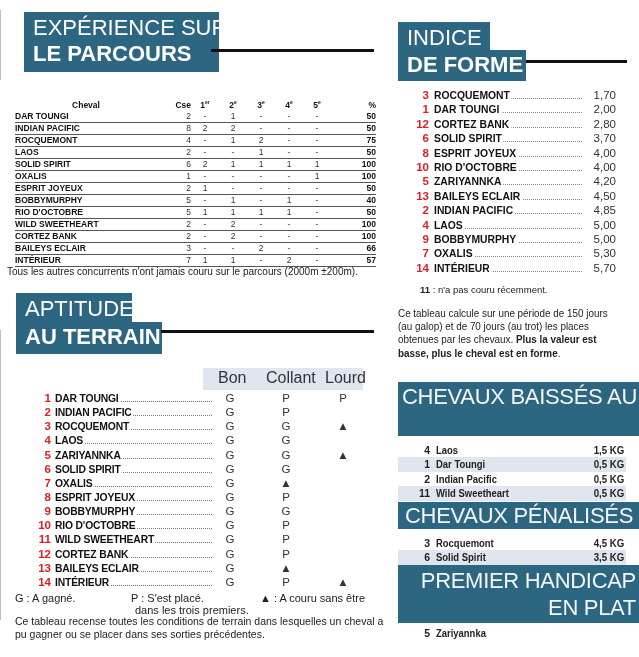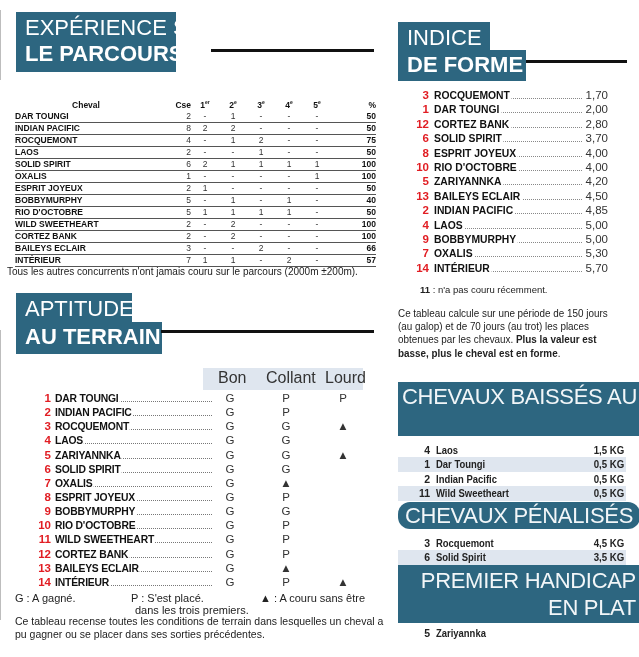--- a/index.html
+++ b/index.html
@@ -39,21 +39,21 @@
   .apt-row .c1 { left: 200px; } .apt-row .c2 { left: 256px; } .apt-row .c3 { left: 313px; }
   .legend { position: absolute; font-size: 11px; color: #222; white-space: nowrap; }
   .apt-note { position: absolute; left: 15px; top: 615px; font-size: 10.5px; line-height: 13px; color: #222; width: 370px; }
 
   
   .idx-rows { position: absolute; left: 398px; top: 88px; width: 226px; }
   .idx-row { position: relative; height: 14.4px; font-size: 11.5px; line-height: 14px; }
   .idx-row .num { position: absolute; right: 195px; color: #e11d23; font-weight: bold; }
   .idx-row .nm { position: absolute; left: 36px; font-weight: bold; color: #111; background: #fff; padding-right: 2px; white-space: nowrap; transform: scaleX(0.9); transform-origin: left; }
   .idx-row .dots { position: absolute; left: 36px; width: 148px; top: 10px; border-bottom: 1px dotted #888; }
-  .idx-row .val { position: absolute; right: 16px; color: #333; margin-left: 40px; }
+  .idx-row .val { position: absolute; right: 8px; color: #333; margin-left: 40px; }
   .idx-note { position: absolute; left: 420px; top: 284px; font-size: 9.5px; color: #222; }
   .idx-note b { font-weight: bold; }
   .idx-desc { position: absolute; left: 398px; top: 307px; width: 230px; font-size: 10.5px; line-height: 13.2px; color: #222; transform: scaleX(0.94); transform-origin: left; }
 
   
   .bar { position: absolute; left: 398px; width: 242px; background: #2d6680; color: #f2f6f8; }
   .bar-text { font-size: 22px; line-height: 27px; letter-spacing: -0.3px; }
   .wlist { position: absolute; left: 398px; width: 228px; }
   .wrow { position: relative; height: 14.4px; font-size: 10.5px; line-height: 14px; font-weight: bold; color: #222; }
   .wrow.alt { background: #dfe6ef; }
@@ -61,21 +61,21 @@
   .wrow .nm { position: absolute; left: 38px; transform: scaleX(0.9); transform-origin: left; white-space: nowrap; }
   .wrow .kg { position: absolute; right: 2px; transform: scaleX(0.92); transform-origin: right; }
 </style>
 </head>
 <body>
 
 <div class="edge-line" style="top:10px;height:70px;"></div>
 <div class="edge-line" style="top:330px;height:290px;"></div>
 
 <div class="hdr" style="left:16px;top:12px;">
-  <div class="l1" style="left:0;top:0;width:160px;height:60px;">
+  <div class="l1" style="left:8px;top:0;width:195px;height:60px;">
     <div>EXPÉRIENCE SUR</div>
     <div style="font-weight:bold;">LE PARCOURS</div>
   </div>
 </div>
 <div class="hdr-rule" style="left:211px;top:49px;width:163px;"></div>
 
 <table class="exp">
   <thead>
     <tr>
       <th class="name-h">Cheval</th>
@@ -465,21 +465,21 @@
       <span class="nm">Indian Pacific</span>
       <span class="kg">0,5 KG</span>
     </div>
     <div class="wrow alt">
       <span class="n">11</span>
       <span class="nm">Wild Sweetheart</span>
       <span class="kg">0,5 KG</span>
     </div>
   </div>
 
-<div class="bar" style="top:502px;height:27px;text-align:center;border-radius:12px;">
+<div class="bar" style="top:502px;height:27px;text-align:center;">
   <div class="bar-text">CHEVAUX PÉNALISÉS</div>
 </div>
 <div class="wlist" id="penalises-rows" style="top:536px;">
     <div class="wrow">
       <span class="n">3</span>
       <span class="nm">Rocquemont</span>
       <span class="kg">4,5 KG</span>
     </div>
     <div class="wrow alt">
       <span class="n">6</span>

